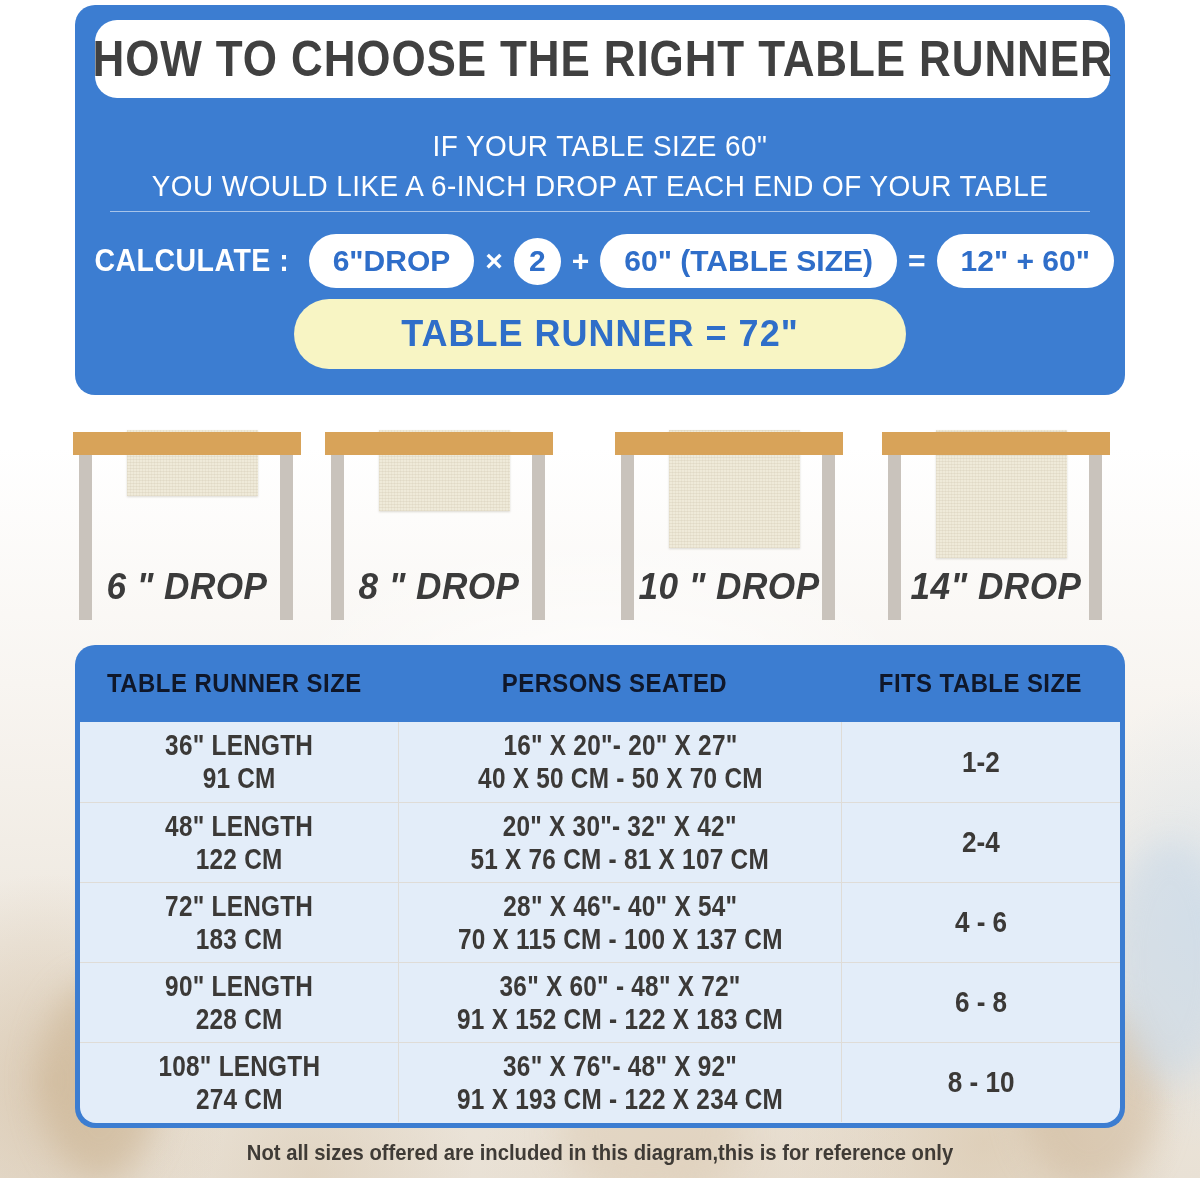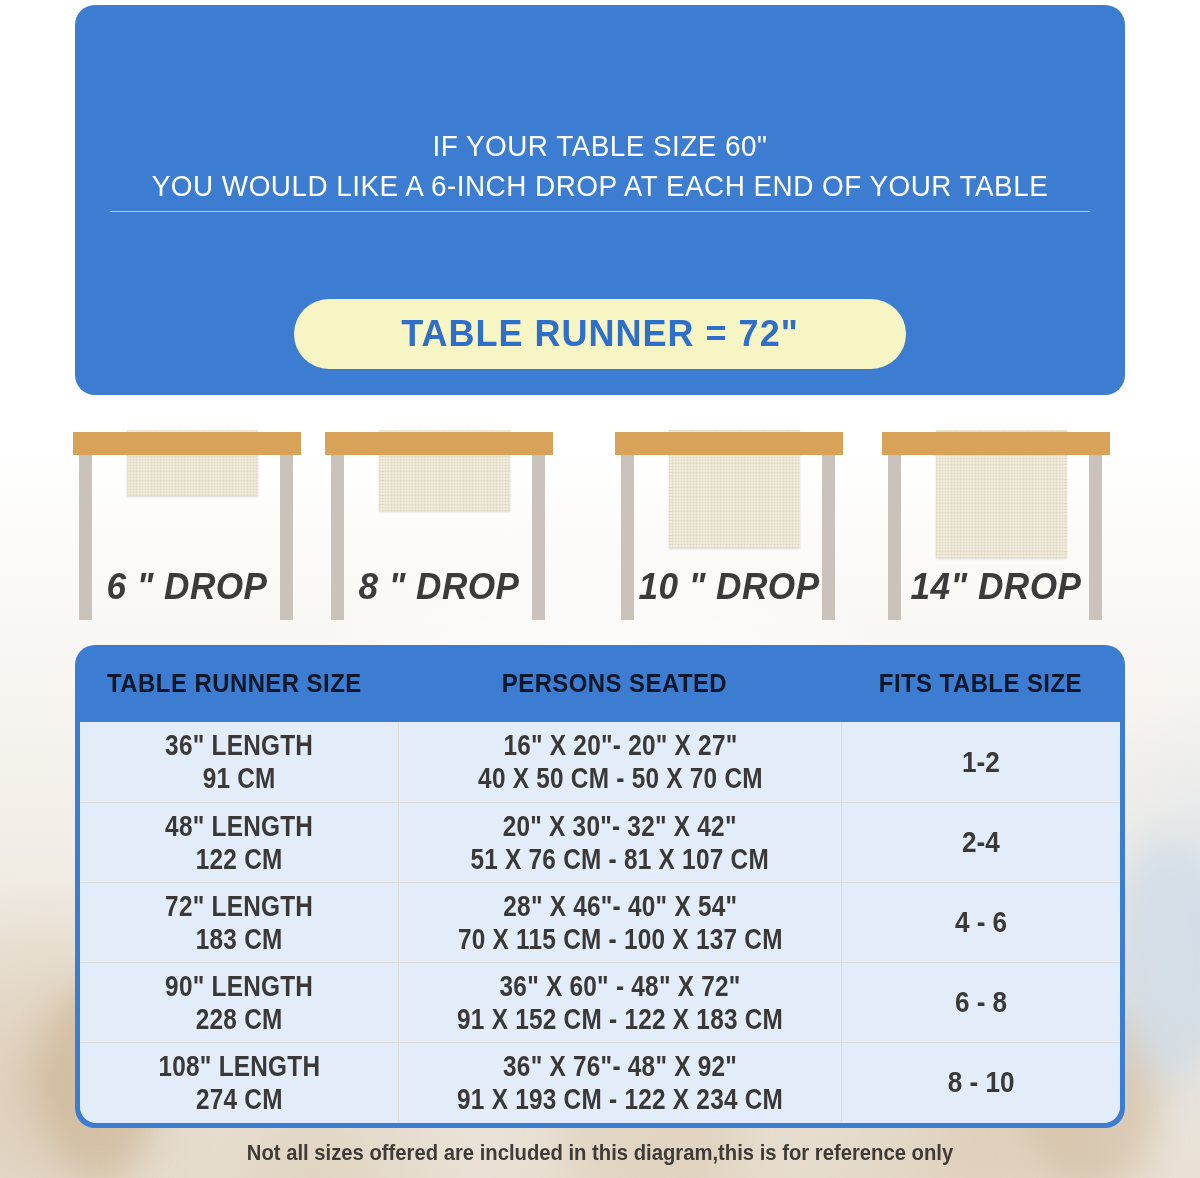--- a/index.html
+++ b/index.html
@@ -91,23 +91,36 @@
 <div class="stage">
 
   <div class="bg">
     <div class="blob b1"></div>
     <div class="blob b2"></div>
     <div class="blob b3"></div>
     <div class="blob b4"></div>
   </div>
 
   <section class="banner">
+    <div class="title-box">
+      <h1>HOW TO CHOOSE THE RIGHT TABLE RUNNER</h1>
+    </div>
     <p class="sub l1">IF YOUR TABLE SIZE 60"</p>
     <p class="sub l2">YOU WOULD LIKE A 6-INCH DROP AT EACH END OF YOUR TABLE</p>
     <div class="rule"></div>
+    <div class="calc-row">
+      <span class="calc-label">CALCULATE :</span>
+      <span class="pill">6"DROP</span>
+      <span class="op">×</span>
+      <span class="circle">2</span>
+      <span class="op">+</span>
+      <span class="pill">60" (TABLE SIZE)</span>
+      <span class="op">=</span>
+      <span class="pill">12" + 60"</span>
+    </div>
     <div class="result-pill">TABLE RUNNER = 72"</div>
   </section>
 
   <section>
     <figure class="fig fig1">
       <div class="runner"></div>
       <div class="tabletop"></div>
       <div class="leg l"></div>
       <div class="leg r"></div>
       <figcaption>6 " DROP</figcaption>

